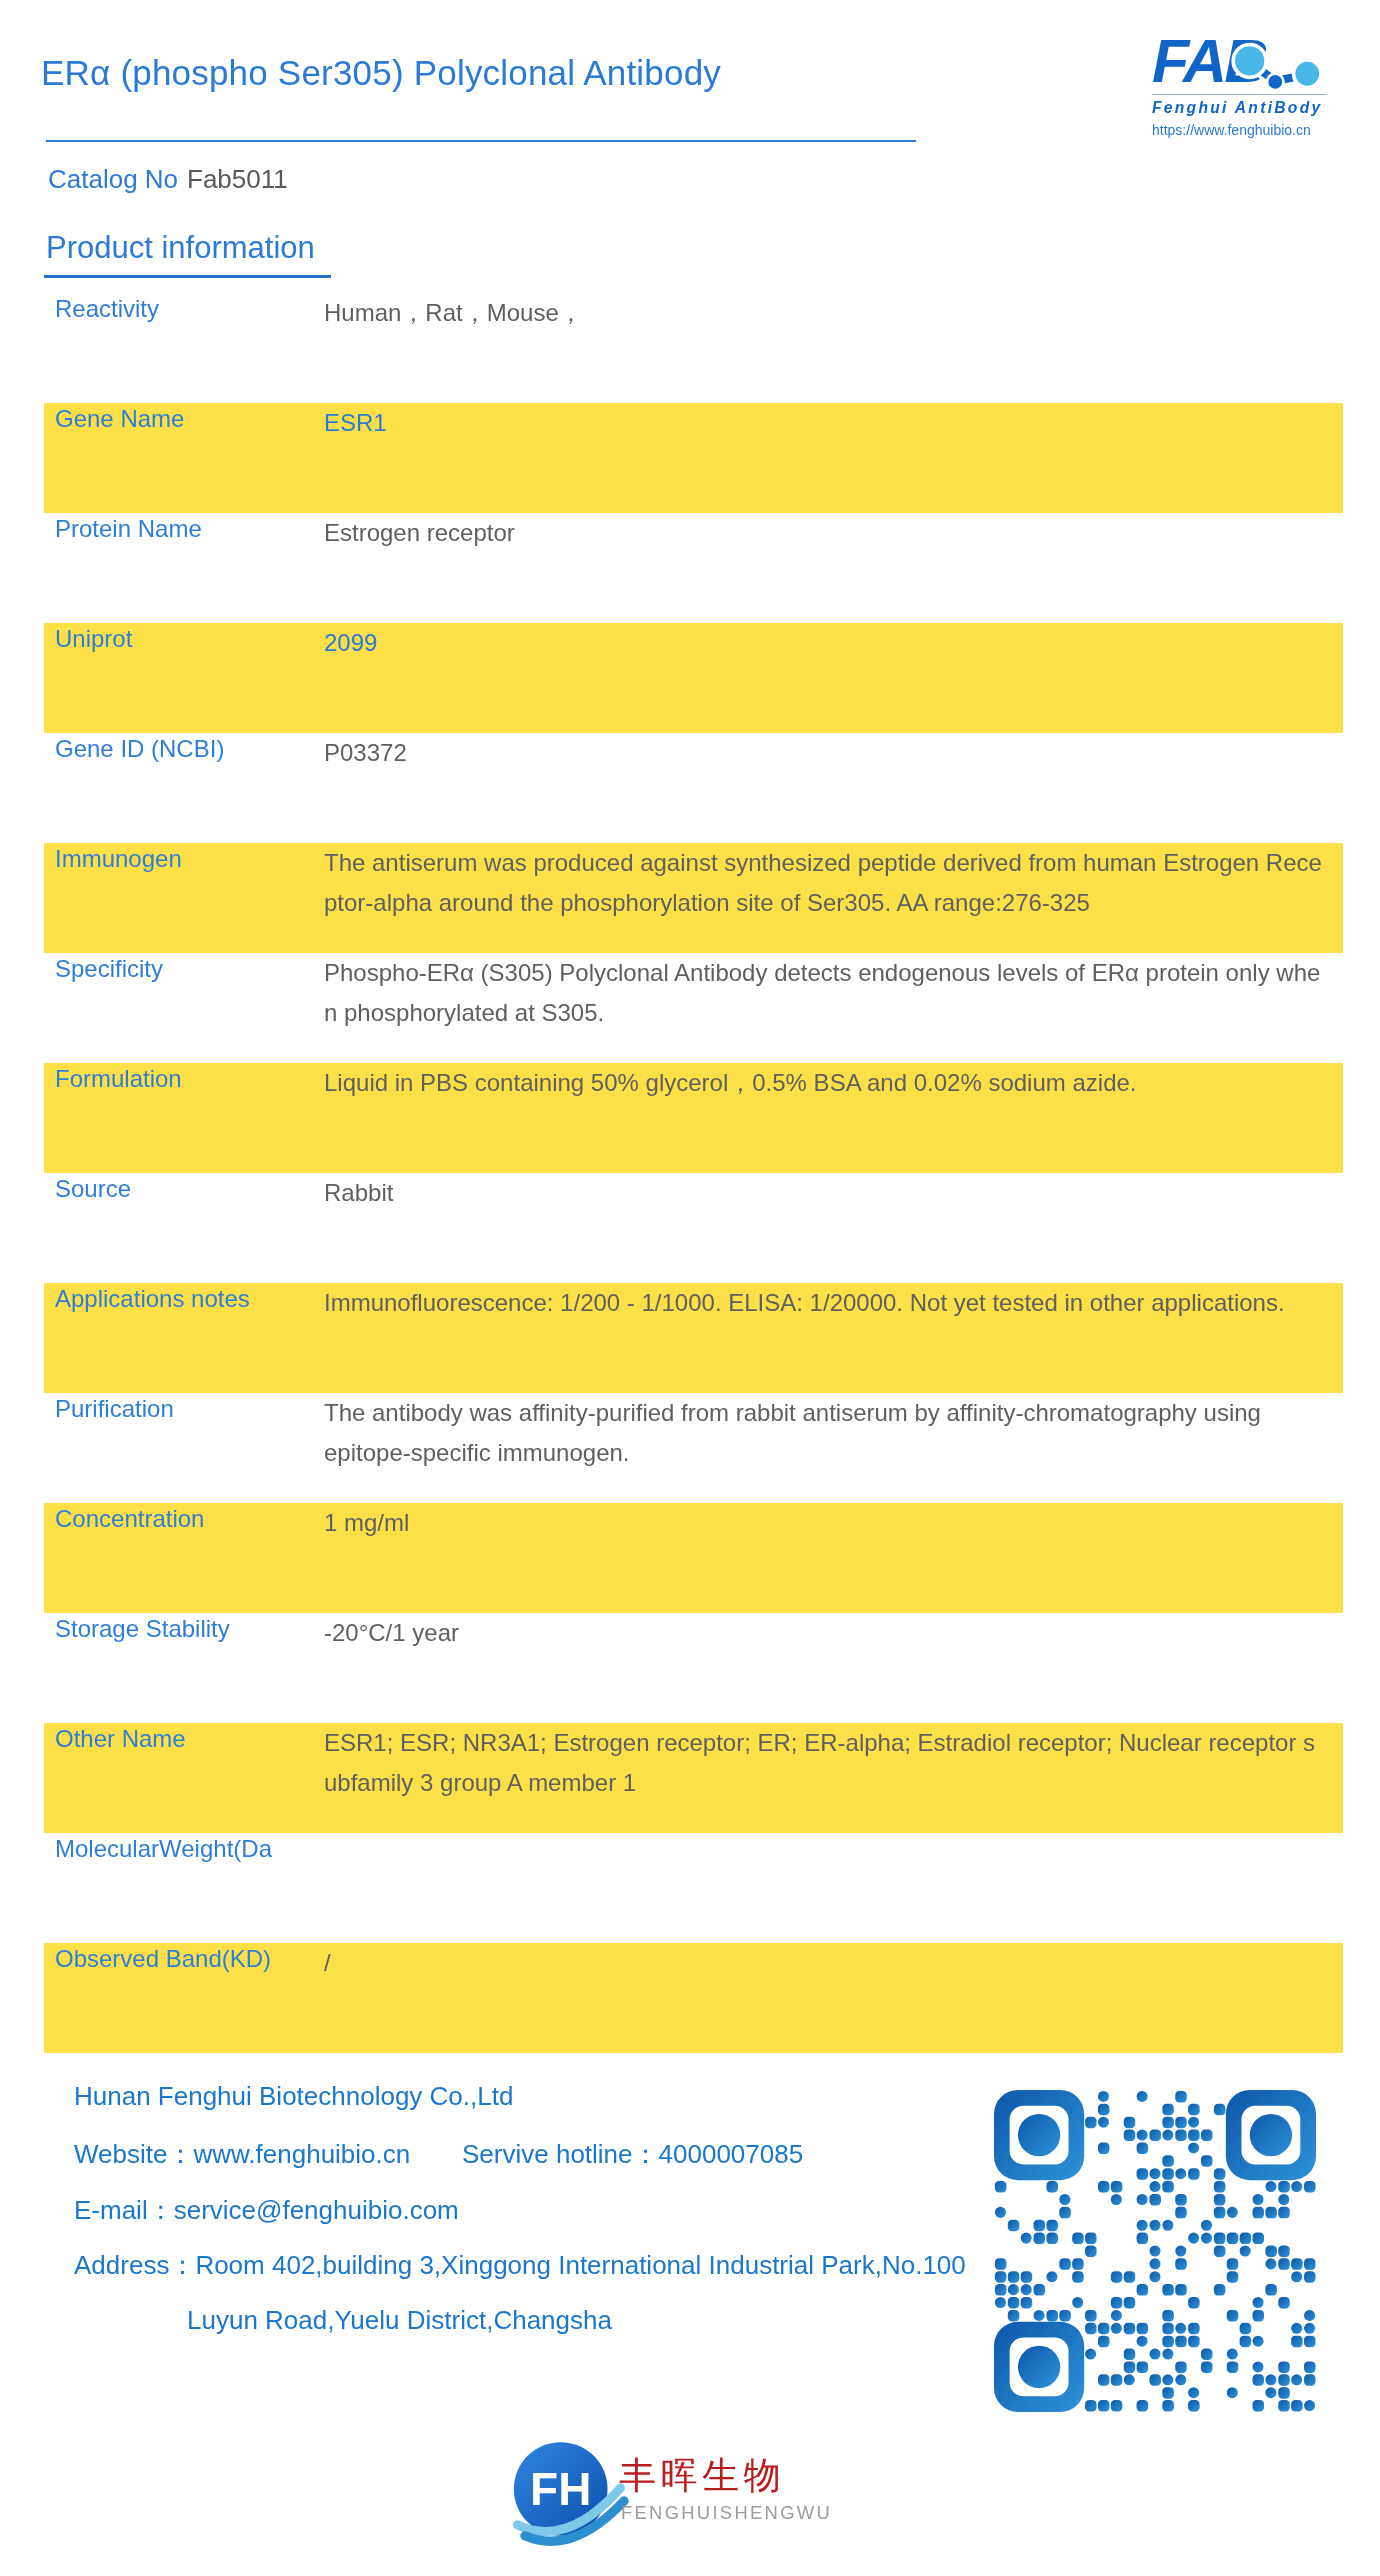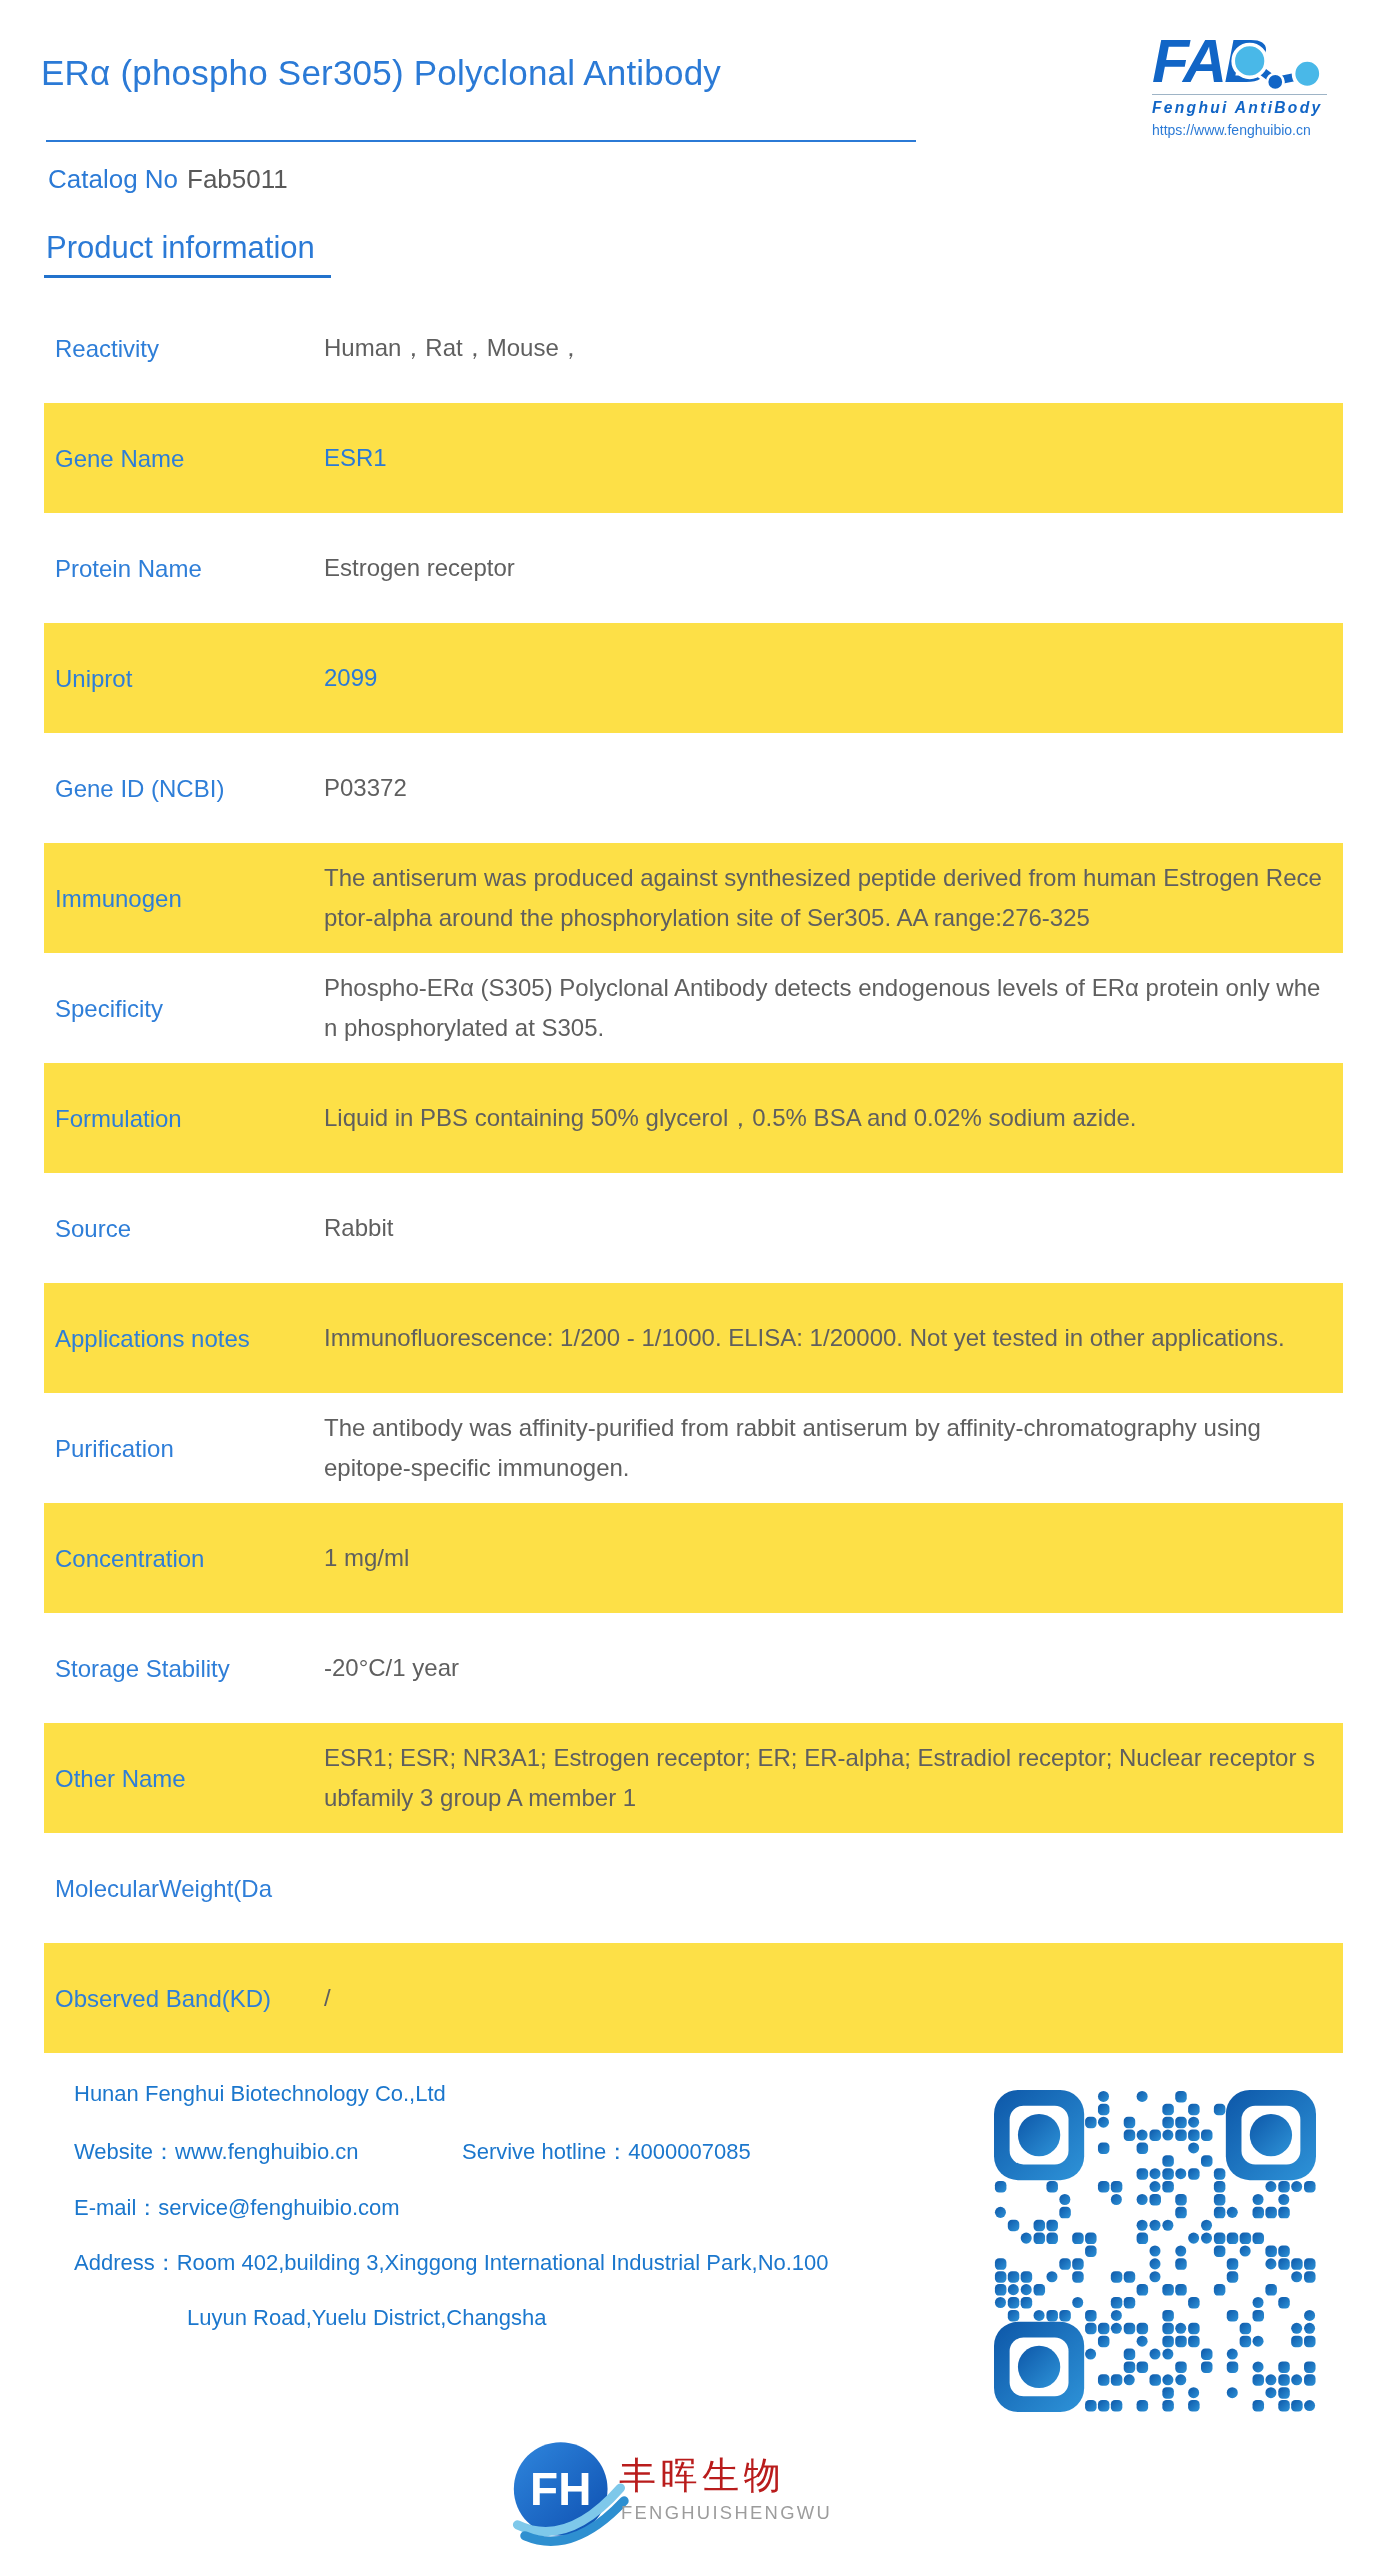--- a/index.html
+++ b/index.html
@@ -24,33 +24,33 @@
     margin-top:3.7px; font-size:15.6px; font-weight:700; font-style:italic;
     color:#1165c6; letter-spacing:2.3px;
   }
   .logo-url{margin-top:5px; font-size:14px; color:#2b7ad6;}
   .catalog-line{position:absolute; left:48px; top:164px; font-size:26px; color:#2b7ad6;}
   .catalog-value{position:absolute; left:139px; top:0; color:#595959;}
   .section-title{position:absolute; left:46px; top:230px; font-size:31px; color:#2b7ad6;}
   .section-rule{position:absolute; left:44px; top:275px; width:287px; height:2.8px; background:#2272cc;}
   
   .info-table{position:absolute; left:44px; top:293px; width:1299px;}
-  .row{display:flex; align-items:center; min-height:110px; background:#ffffff;}
+  .row{display:flex; min-height:110px; background:#ffffff;}
   .row.alt{background:#fde047;}
   .cell-label{
     flex:0 0 269px; padding-left:11px; font-size:24px; color:#2e7ed8; line-height:31px;
   }
   .cell-value{
     flex:1; max-width:1021px; font-size:24px; color:#5f5f5f; line-height:40px; padding-right:18.4px;
   }
   .cell-value.blue{color:#2b7ad6;}
   .cell-value.breakall{word-break:break-all;}
   
   .footer{position:absolute; left:0; top:0;}
-  .f-line{position:absolute; left:74px; font-size:22px; color:#1b77cd; white-space:nowrap;}
+  .f-line{position:absolute; left:74px; font-size:26px; color:#1b77cd; white-space:nowrap;}
   .f-line .second{position:absolute; left:388px; top:0; white-space:nowrap;}
   .qr{position:absolute; left:994px; top:2090px; width:322px; height:322px;}
   
   .brandmark{position:absolute; left:512px; top:2438px; width:368px; height:110px;}
   .bm-badge{position:absolute; left:0; top:1.8px;}
   .bm-cn{
     position:absolute; left:107px; top:13px; font-size:37px; color:#b91c1c;
     letter-spacing:4.6px; font-weight:500;
   }
   .bm-en{

